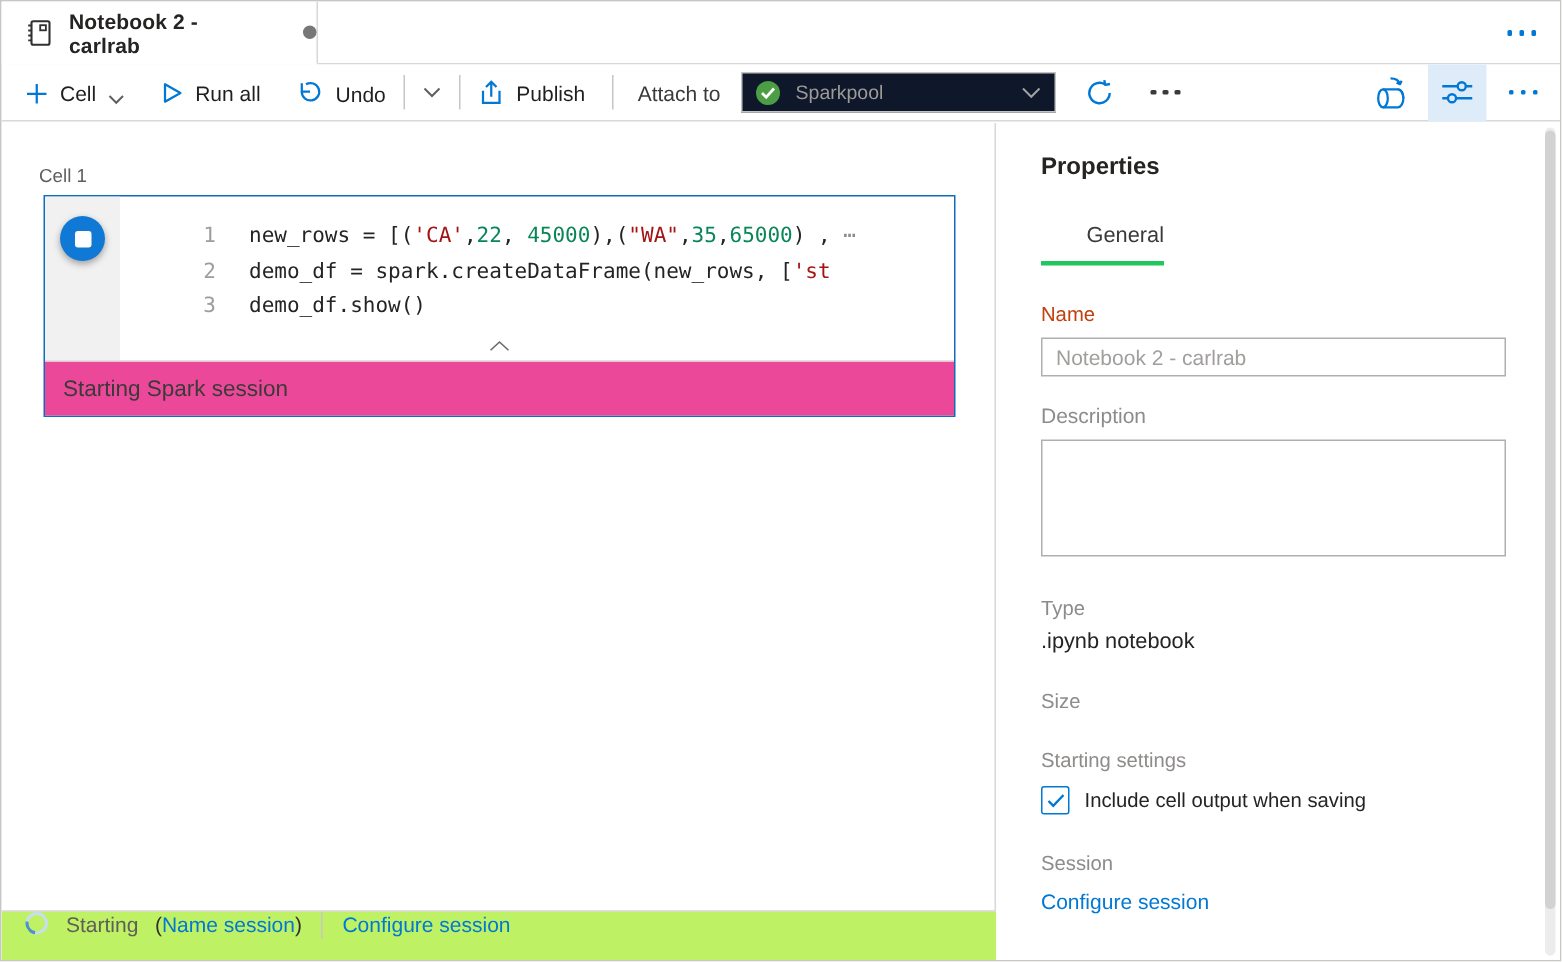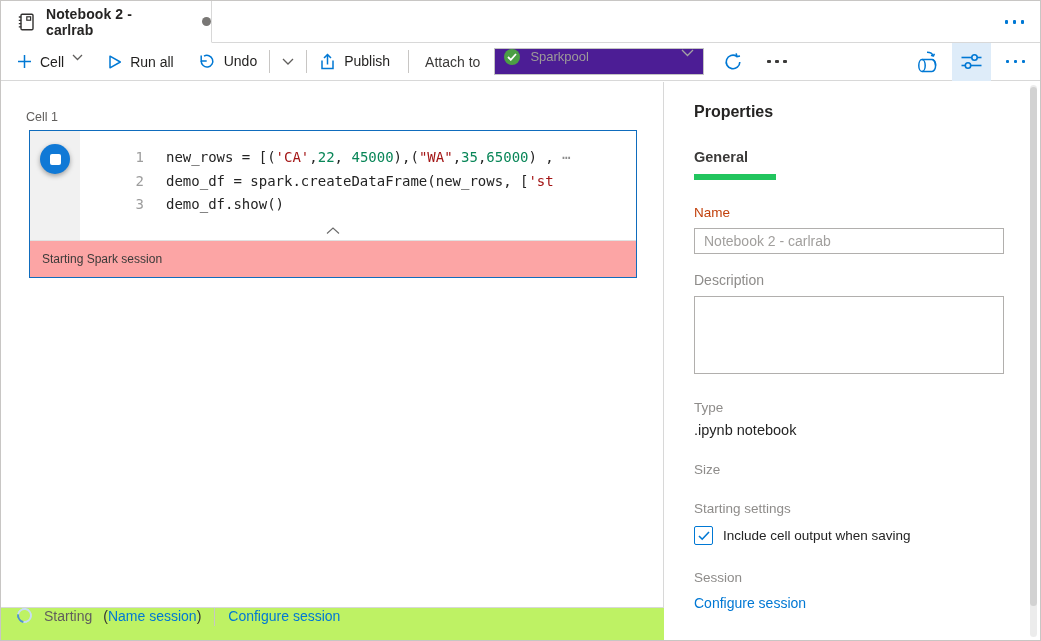--- a/index.html
+++ b/index.html
@@ -14,25 +14,25 @@
   .dirty-dot { width:9px; height:9px; border-radius:50%; background:#797775; margin-left:12px; flex:0 0 auto; }
   .dots { display:inline-flex; gap:4.5px; align-items:center; cursor:pointer; }
   .dots i { width:3.5px; height:3.5px; border-radius:1px; display:block; }
   .dots.blue i { background:#0078d4; }
   .dots.dark i { background:#3b3a39; }
   .tabbar .dots { position:absolute; right:16px; top:19px; }
 
   
   .toolbar { position:absolute; top:42px; left:0; right:0; height:38px; border-bottom:1px solid #d8d8d8;
              display:flex; align-items:center; padding-left:16px; background:#fff; }
-  .tb-btn { display:flex; align-items:flex-start; gap:8px; font-size:14px; color:#201f1e; cursor:pointer; white-space:nowrap; }
+  .tb-btn { display:flex; align-items:flex-end; gap:8px; font-size:14px; color:#201f1e; cursor:pointer; white-space:nowrap; }
   .tb-label { color:#201f1e; }
   .tb-sep { width:1px; height:23px; background:#c8c6c4; margin:0 12px; }
   .attach-label { font-size:14px; color:#3b3a39; margin-right:14px; }
-  .pool-dd { width:210px; height:27px; background:#4c1d95; border:1px solid #c3c3c3; display:flex; align-items:flex-start;
+  .pool-dd { width:210px; height:27px; background:#0f172a; border:1px solid #c3c3c3; display:flex; align-items:center;
              padding:0 9px; cursor:default; }
   .pool-dd .pool-name { font-size:13px; color:#9d9b99; margin-left:10px; }
   .check-circle { width:16px; height:16px; border-radius:50%; background:#4c9e45; display:flex; align-items:center; justify-content:center; flex:0 0 auto; }
   .dd-chev { margin-left:auto; }
   .tb-right { margin-left:auto; display:flex; align-items:center; height:100%; }
   .icon-btn { display:flex; align-items:center; justify-content:center; cursor:pointer; }
   .sliders-btn { width:39px; height:38px; background:#deecf9; }
 
   
   .editor-pane { position:absolute; left:0; top:81px; width:663px; bottom:0; border-right:1px solid #d8d8d8; background:#fff; }
@@ -44,38 +44,38 @@
               box-shadow:0 2px 5px rgba(0,0,0,.35); display:flex; align-items:center; justify-content:center; cursor:pointer; }
   .stop-square { width:11px; height:11px; background:#fff; border-radius:2px; }
   .lines { position:absolute; left:50px; top:15px; right:2px; font-family:"DejaVu Sans Mono", monospace; font-size:14px; line-height:23.5px; white-space:pre; }
   .code-line { height:23.5px; }
   .ln { display:inline-block; width:64px; text-align:right; color:#9d9d9d; margin-right:22px; }
   .tok-code { color:#242424; }
   .tok-string { color:#a31515; }
   .tok-number { color:#098658; }
   .tok-overflow { color:#8c8c8c; }
   .collapse-chev { position:absolute; left:50%; transform:translateX(-50%); bottom:5px; cursor:pointer; line-height:0; }
-  .cell-status { height:36px; display:flex; align-items:center; padding-left:12px; font-size:12px; color:#3b3a39; background:#fca5a5; }
+  .cell-status { height:36px; display:flex; align-items:center; padding-left:12px; font-size:15px; color:#3b3a39; background:#ec4899; }
 
   
   .status-bar { position:absolute; left:0; bottom:0; width:663px; height:33px; border-top:1px solid #d8d8d8; background:#bef264;
                 display:flex; align-items:flex-start; padding-left:16px; font-size:14px; }
   .spinner { width:15px; height:15px; border-radius:50%; border:2px solid #c7ddf2; border-left-color:#4f90d1; transform:rotate(-35deg); flex:0 0 auto; }
   .sb-state { color:#605e5c; margin-left:12px; }
   .sb-paren { color:#323130; }
   .link { color:#0078d4; cursor:pointer; }
   .sb-group { margin-left:11px; }
   .sb-sep { width:1px; height:18px; background:#c8c6c4; margin:0 13px; }
 
   
   .props-pane { position:absolute; left:664px; top:81px; right:0; bottom:0; background:#fff; overflow:hidden; }
   .props-inner { width:310px; margin-left:29px; }
   .props-title { font-size:16px; font-weight:700; color:#252423; margin-top:21px; }
-  .ptab { display:inline-block; margin-top:28px; width:82px; text-align:left; padding-bottom:9px;
-          border-bottom:6px solid #22c55e; font-size:14.5px; font-weight:700; color:#3b3a39; cursor:pointer; }
+  .ptab { display:inline-block; margin-top:28px; width:82px; text-align:right; padding-bottom:9px;
+          border-bottom:3px solid #22c55e; font-size:14.5px; font-weight:400; color:#3b3a39; cursor:pointer; }
   .f-label { font-size:13.5px; color:#8e8c8a; }
   .mt26 { margin-top:25px; } .mt22 { margin-top:22px; } .mt24 { margin-top:24px; }
   .name-input { margin-top:8px; width:310px; height:26px; border:1px solid #b1afad; background:#fff; color:#a19f9d;
                 font-size:14px; font-family:"Liberation Sans", sans-serif; padding:0 9px; }
   .desc-label { margin-top:18px; font-size:14px; color:#8e8c8a; }
   .desc-area { margin-top:8px; width:310px; height:78px; border:1px solid #b1afad; resize:none; font-family:"Liberation Sans", sans-serif; font-size:14px; padding:6px 9px; }
   .f-value { margin-top:7px; font-size:14.5px; color:#242424; }
   .cb-row { margin-top:10px; display:flex; align-items:center; gap:10px; cursor:pointer; }
   .checkbox { width:19px; height:19px; border:1px solid #0078d4; border-radius:2px; background:#fff;
               display:flex; align-items:center; justify-content:center; flex:0 0 auto; }

